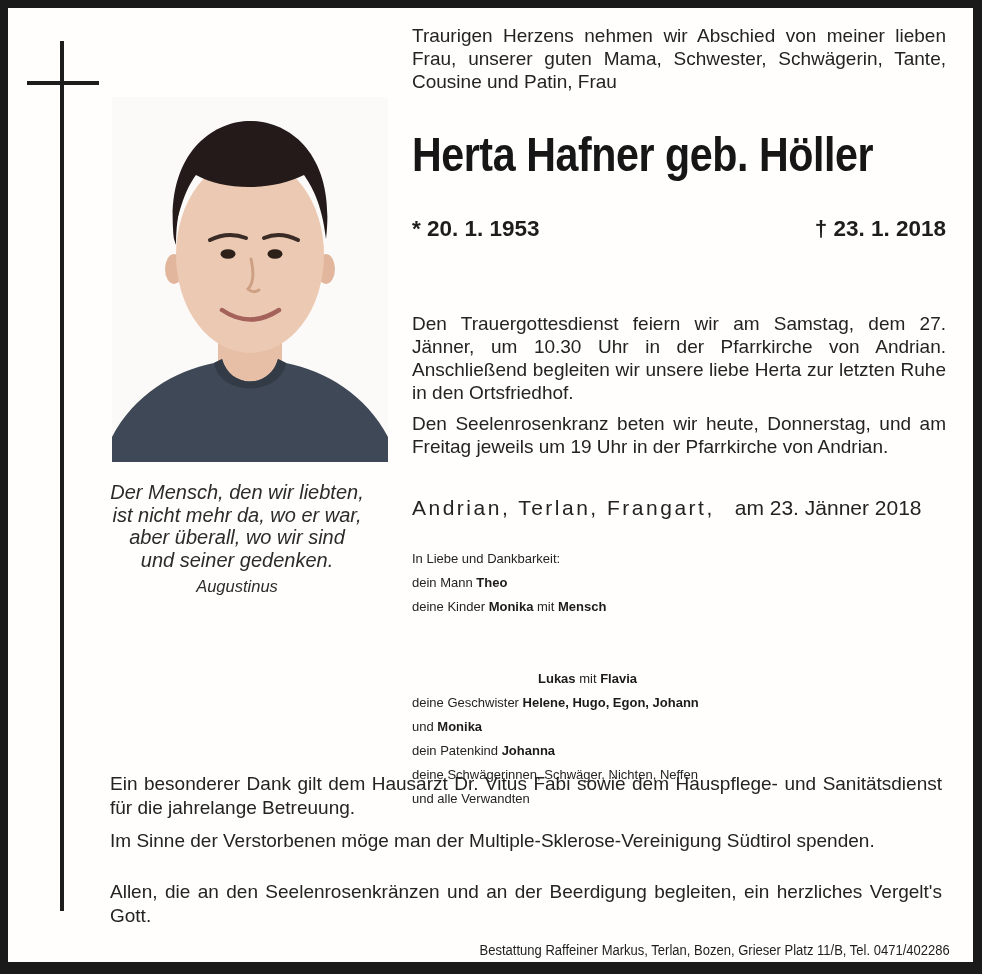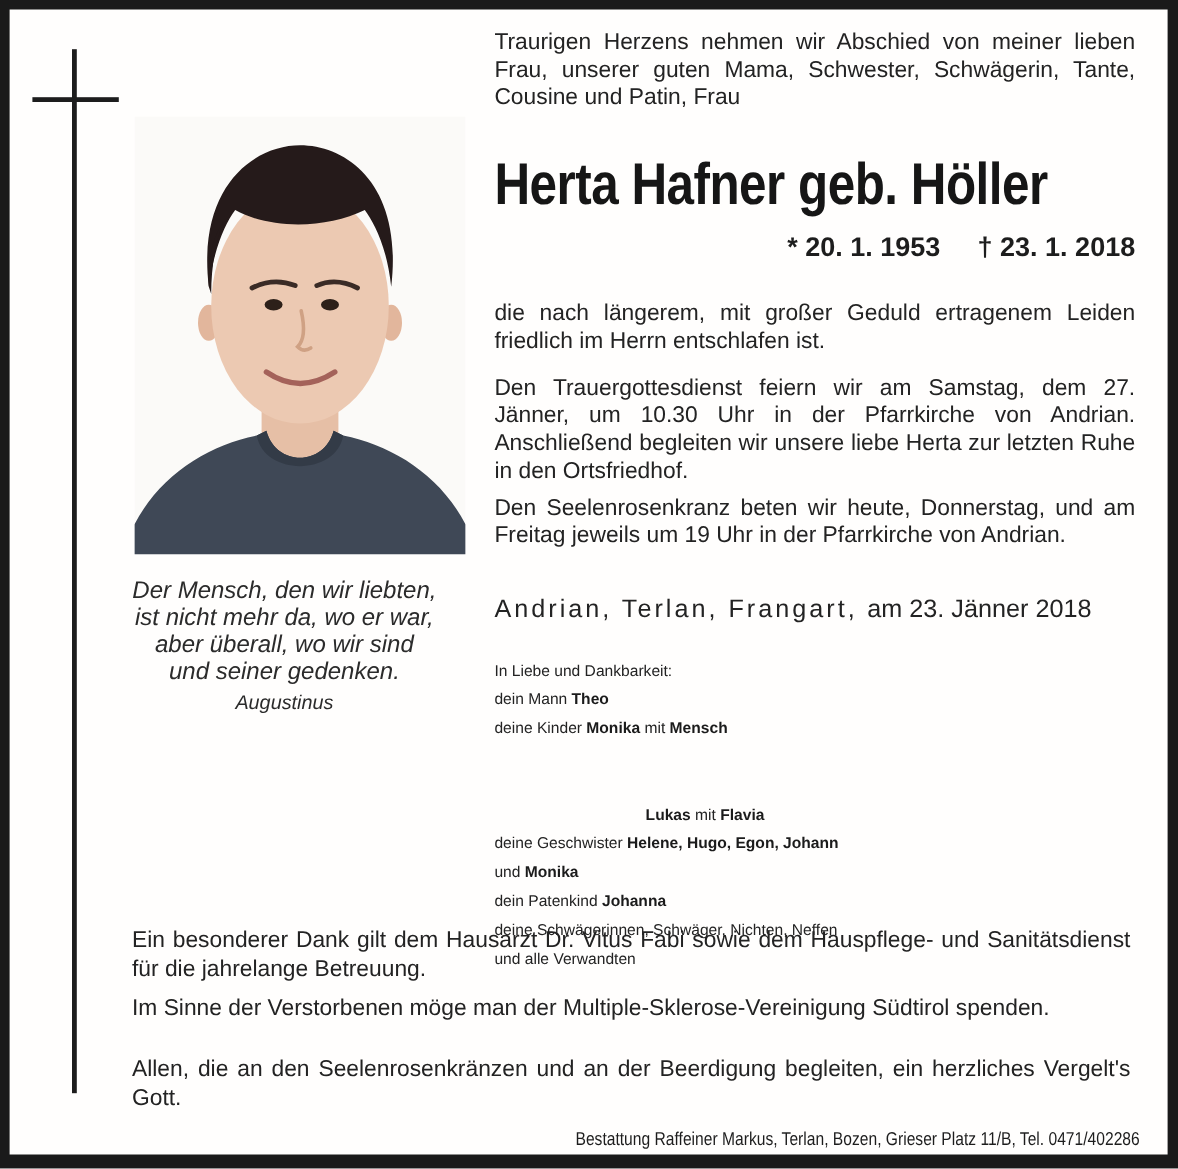--- a/index.html
+++ b/index.html
@@ -66,34 +66,34 @@
     left: 412px; top: 126px;
     font-size: 49px;
     font-weight: bold;
     letter-spacing: -0.5px;
     white-space: nowrap;
     transform: scaleX(0.84);
     transform-origin: left center;
     color: #161616;
   }
   .dates {
-    top: 193px;
+    top: 216px;
     display: flex;
-    justify-content: flex-end;
-    gap: 31px;
+    justify-content: space-between;
+    gap: 44px;
     font-size: 22.5px;
     font-weight: bold;
     color: #1d1d1d;
   }
   .p-passing { top: 250px; }
   .p-service { top: 312px; }
   .p-rosary  { top: 412px; }
   .dateline  { top: 496px; font-size: 21px; white-space: nowrap; }
   .dateline .places { letter-spacing: 2.5px; }
-  .dateline .date   { margin-left: 8px; }
+  .dateline .date   { margin-left: 20px; }
   .mourners  { top: 547px; font-size: 13px; line-height: 24px; }
   .mourners b { color: #1b1b1b; }
   .mourner-line.indent { padding-left: 126px; margin-top: 48px; }
   .thanks {
     position: absolute;
     left: 110px;
     width: 832px;
     font-size: 19px;
     line-height: 23.5px;
     text-align: justify;
@@ -158,21 +158,20 @@
 
   <div class="col para intro">Traurigen Herzens nehmen wir Abschied von meiner lieben Frau, unserer guten Mama, Schwester, Schwägerin, Tante, Cousine und Patin, Frau</div>
 
   <div class="name">Herta Hafner geb. Höller</div>
 
   <div class="col dates">
     <span>* 20. 1. 1953</span>
     <span>† 23. 1. 2018</span>
   </div>
 
-  <div class="col para p-passing">die nach längerem, mit großer Geduld ertragenem Leiden friedlich im Herrn entschlafen ist.</div>
   <div class="col para p-service">Den Trauergottesdienst feiern wir am Samstag, dem 27. Jänner, um 10.30 Uhr in der Pfarrkirche von And­rian. Anschließend begleiten wir unsere liebe Herta zur letzten Ruhe in den Ortsfriedhof.</div>
   <div class="col para p-rosary">Den Seelenrosenkranz beten wir heute, Donnerstag, und am Freitag jeweils um 19 Uhr in der Pfarrkirche von Andrian.</div>
 
   <div class="col dateline">
     <span class="places">Andrian, Terlan, Frangart,</span><span class="date">am 23. Jänner 2018</span>
   </div>
 
   <div class="col mourners">
     <div>In Liebe und Dankbarkeit:</div>
     <div id="mourner-lines">

